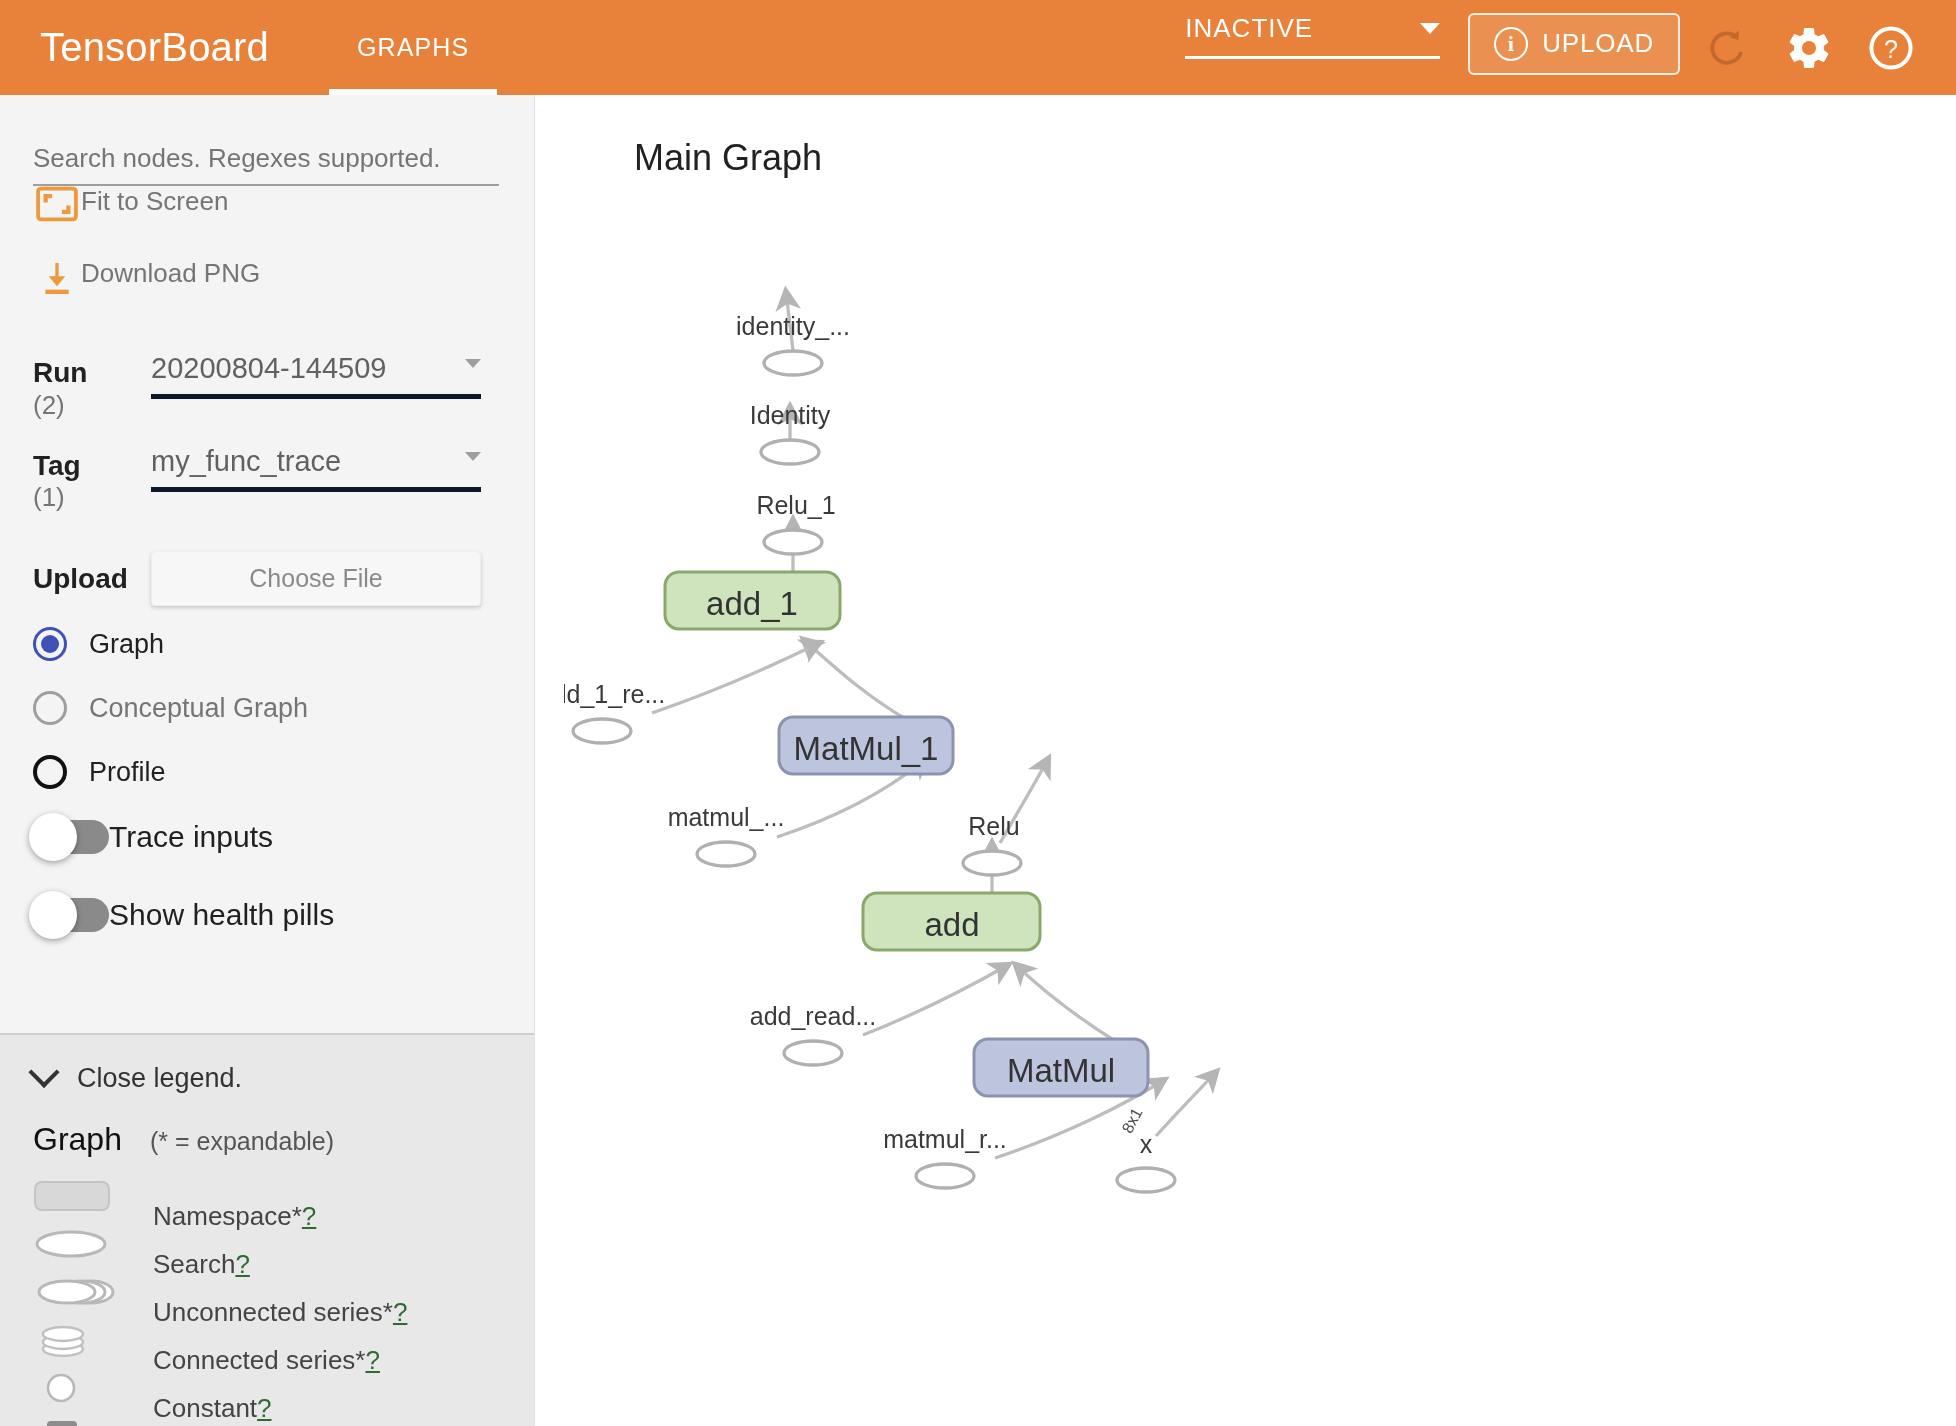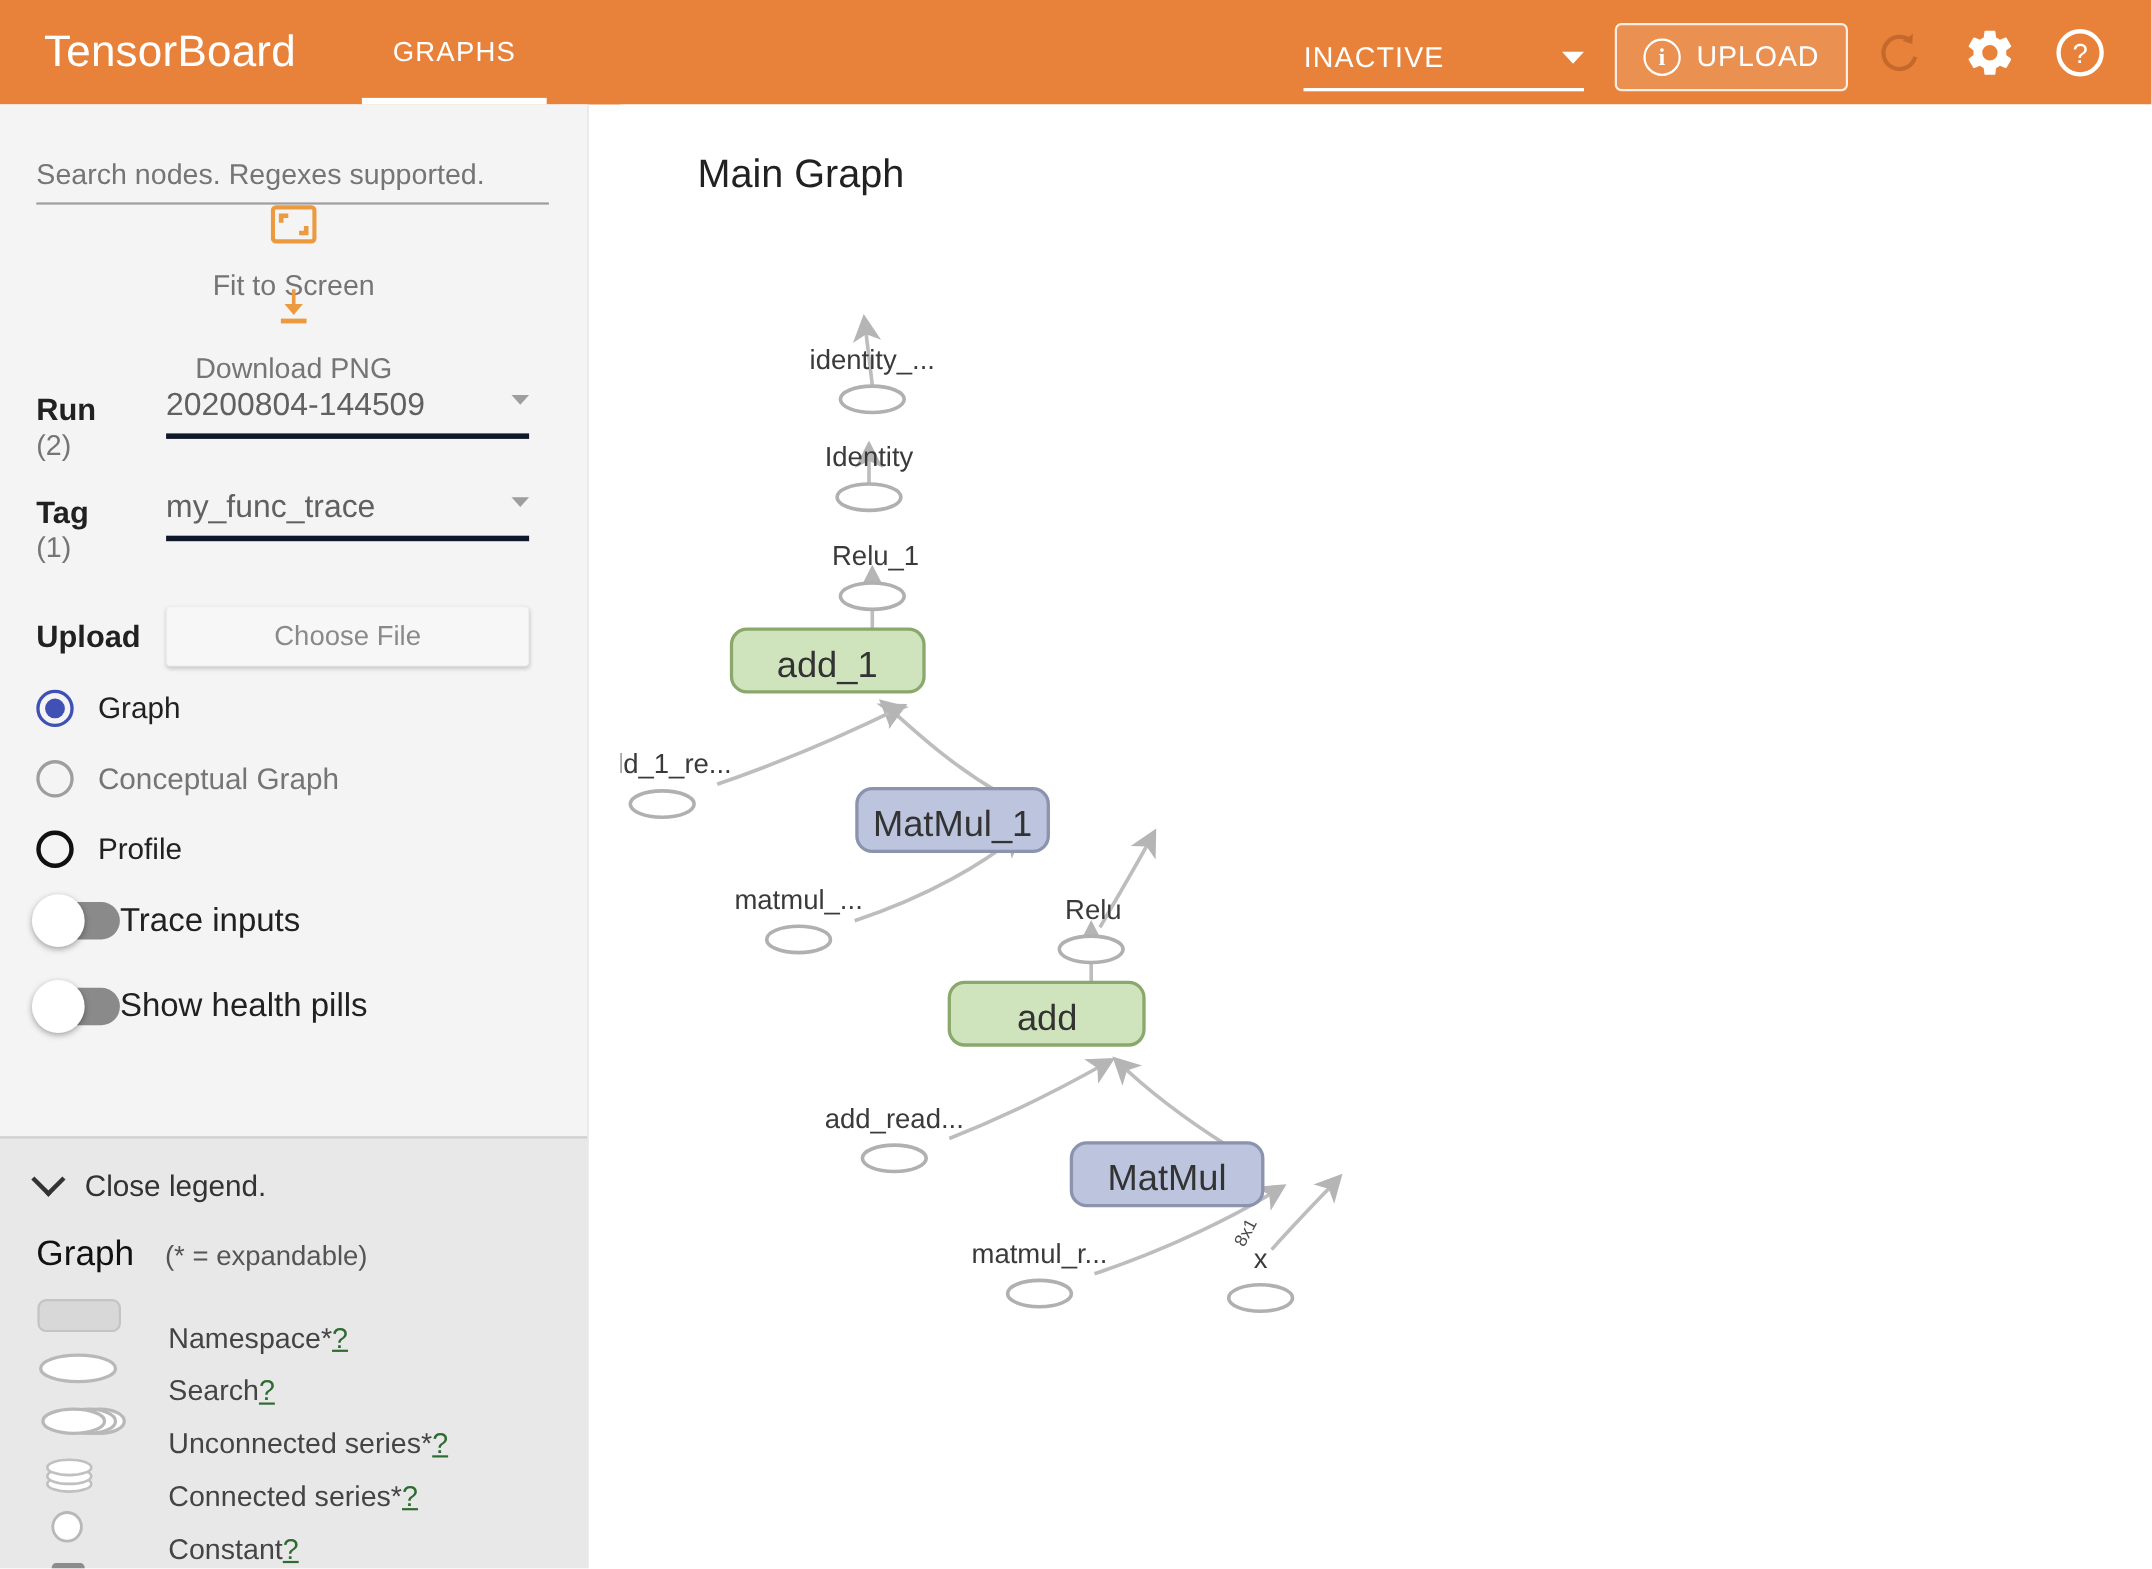--- a/index.html
+++ b/index.html
@@ -30,21 +30,21 @@
     display: flex; align-items: center; justify-content: center;
     padding: 0 28px;
     font-size: 25px; letter-spacing: 1.1px; color: #ffffff;
     cursor: pointer;
   }
   .tab.active::after {
     content: ""; position: absolute; left: 0; right: 0; bottom: 0;
     height: 6px; background: #ffffff;
   }
   .header-right {
-    margin-left: auto; display: flex; align-items: flex-end; gap: 0px;
+    margin-left: auto; display: flex; align-items: flex-start; gap: 0px;
     padding-right: 30px;
   }
   .status-select {
     position: relative;
     min-width: 255px; margin-right: 28px;
     border-bottom: 3px solid #ffffff;
     padding-bottom: 12px;
     display: flex; align-items: center; justify-content: space-between;
     cursor: pointer;
   }
@@ -92,22 +92,22 @@
   .search-input {
     width: 466px; border: none; outline: none; background: transparent;
     border-bottom: 2px solid #9e9e9e;
     font-size: 26px; color: #616161;
     padding: 0 0 10px 0;
     font-family: "Liberation Sans", sans-serif;
   }
   .search-input::placeholder { color: #757575; }
 
   .action-row {
-    display: flex; align-items: center; gap: 22px;
-    height: 72px; cursor: pointer; flex-direction: column;
+    display: flex; align-items: flex-start; 
+    height: 72px; cursor: pointer;
   }
   .action-row .txt { font-size: 26px; color: #757575; }
   .action-ico { width: 48px; display:flex; align-items:center; justify-content:center; }
 
   .field-row { display: flex; align-items: flex-start; margin-top: 22px; }
   .field-label { width: 118px; flex: none; padding-top: 6px; }
   .field-label .name { font-size: 28px; color: #212121; font-weight: 700; line-height: 1.1;}
   .field-label .count { font-size: 26px; color: #757575; line-height: 1.3;}
   .field-select {
     position: relative; width: 330px;

